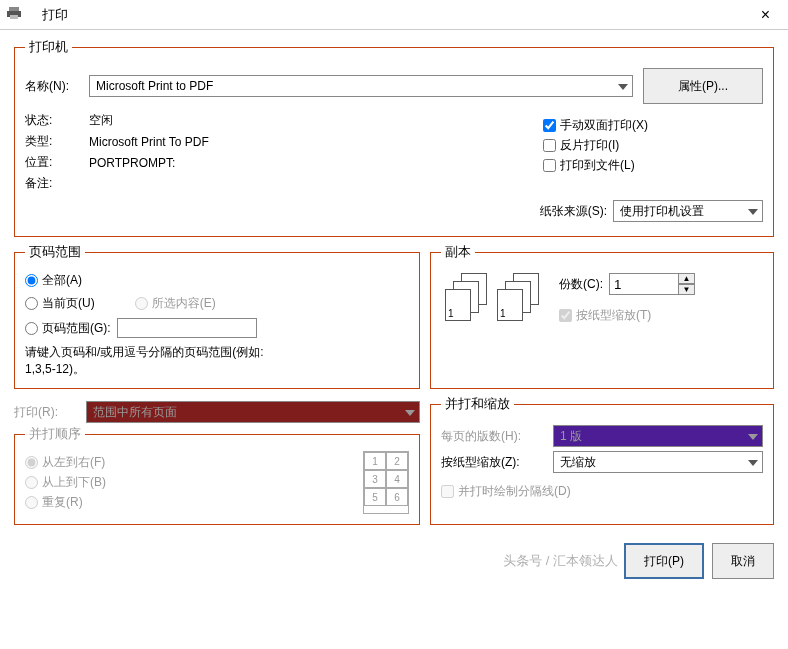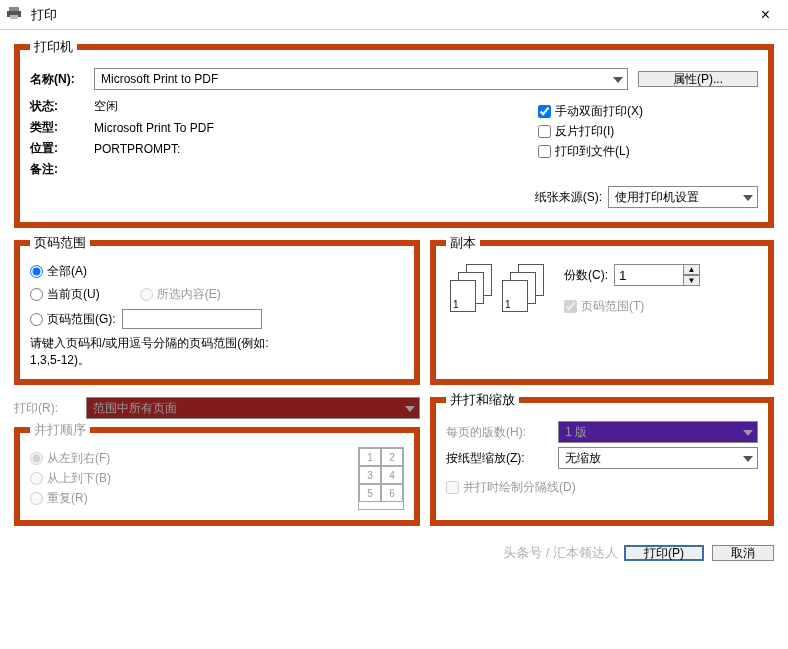--- a/index.html
+++ b/index.html
@@ -12,52 +12,52 @@
   height: 649px;
   overflow: hidden;
 }
 .titlebar {
   height: 30px;
   display: flex;
   align-items: center;
   border-bottom: 1px solid #ccc;
   padding: 0 0 0 6px;
 }
-.titlebar .title { margin-left: 9px; font-size: 13px; }
+.titlebar .title { margin-left: 20px; font-size: 13px; }
 .titlebar .spacer { flex: 1; }
 .titlebar .close {
   width: 45px; height: 30px; display:flex; align-items:center; justify-content:center;
   font-size: 16px; font-family: Arial;
 }
 .printer-icon svg { width: 16px; height: 16px; }
 .content { padding: 8px 14px 8px 14px; }
 fieldset {
-  border: 6px solid #c2410c;
+  border: 1px solid #c2410c;
   padding: 8px 10px 10px 10px;
   margin-bottom: 6px;
   position: relative;
 }
 legend { font-size: 13px; padding: 0 4px; }
 .row { display:flex; align-items:center; margin: 4px 0; }
-.lbl { width: 64px; font-weight: bold; }
+.lbl { width: 64px; }
 select, .combo {
   border: 1px solid #888;
   background: #fff;
   height: 22px;
   display:flex; align-items:center;
   padding: 0 20px 0 6px;
   position:relative;
 }
 .combo .caret {
   position:absolute; right:4px; top:50%; transform: translateY(-50%);
 }
 .btn {
   border: 1px solid #888;
   background: #eee;
-  height: 16px;
+  height: 36px;
   display:inline-flex; align-items:center; justify-content:center;
   padding: 0 18px;
 }
 .btn-primary { border: 2px solid #3a6ea5; }
 .txtbox {
   border: 1px solid #888;
   background: #fff;
   height: 20px;
   padding: 0 4px;
 }
@@ -212,21 +212,21 @@
             <div class="spin">
               <input value="1" style="">
               <div class="spinbtns">
                 <div>▲</div>
                 <div>▼</div>
               </div>
             </div>
           </div>
           <label class="checkbox-row disabled" style="margin-top:12px;">
               <input type="checkbox" checked="" disabled="" style="">
-              <span>页码范围(T)</span>
+              <span>按纸型缩放(T)</span>
             </label>
         </div>
       </div>
     </fieldset>
   </div>
 
   <div class="two-col">
     <div style="flex:1;">
       <div class="row disabled" style="margin:6px 0 2px 0;">
         <span style="width:72px;">打印(R):</span>

